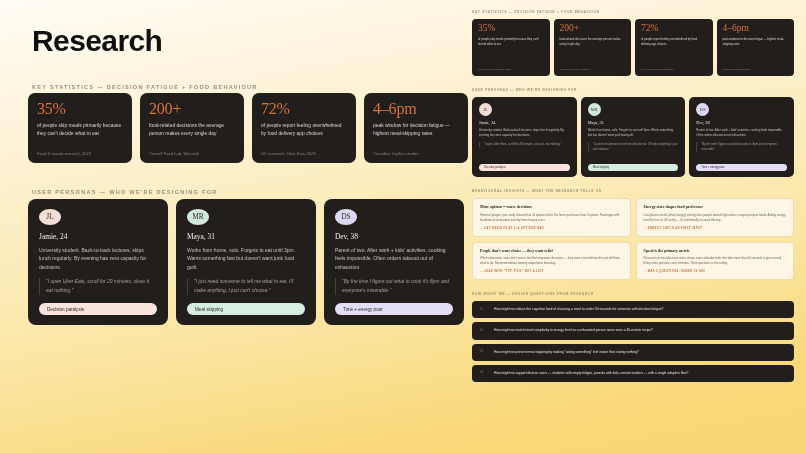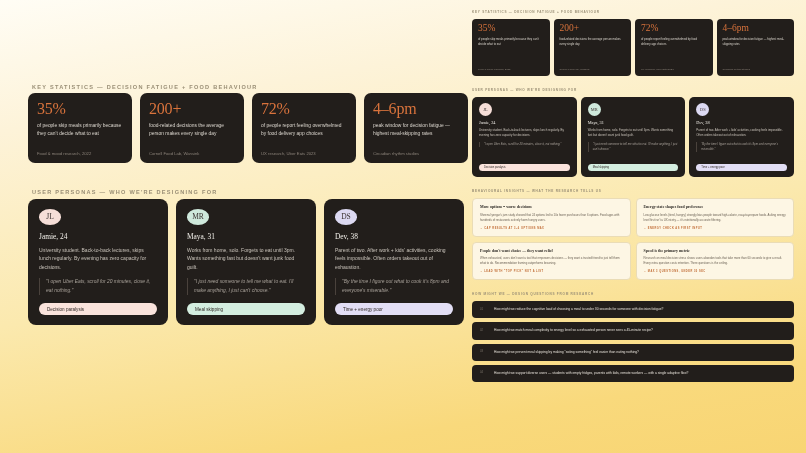--- a/index.html
+++ b/index.html
@@ -126,20 +126,21 @@
     display: flex; gap: 7px; align-items: flex-start;
   }
   .hmw-num { font-size: 2.7px; color: #7e7free; color: #7e766c; padding-top: 0.5px; min-width: 7px; }
   .hmw-text { font-size: 3.3px; line-height: 1.6; color: #e6e1d9; }
 </style>
 </head>
 <body>
 
 <div class="board" id="left-board">
 
+  <div class="page-title">Research</div>
 
   <div class="section-label label-stats">KEY STATISTICS — DECISION FATIGUE + FOOD BEHAVIOUR</div>
 
   <div class="stat-row">
     <div class="stat-card">
       <div class="stat-num">35%</div>
       <div class="stat-desc">of people skip meals primarily because they can't decide what to eat</div>
       <div class="stat-src">Food &amp; mood research, 2022</div>
     </div>
     <div class="stat-card">

